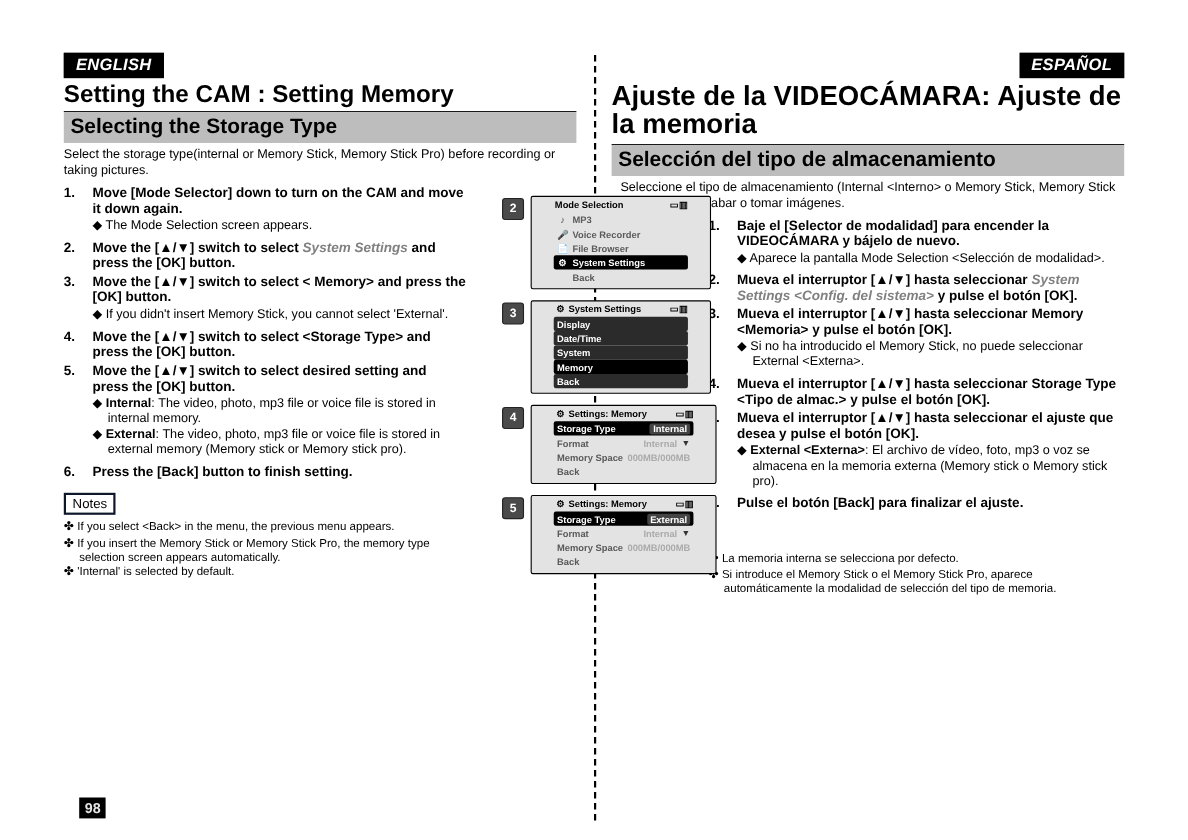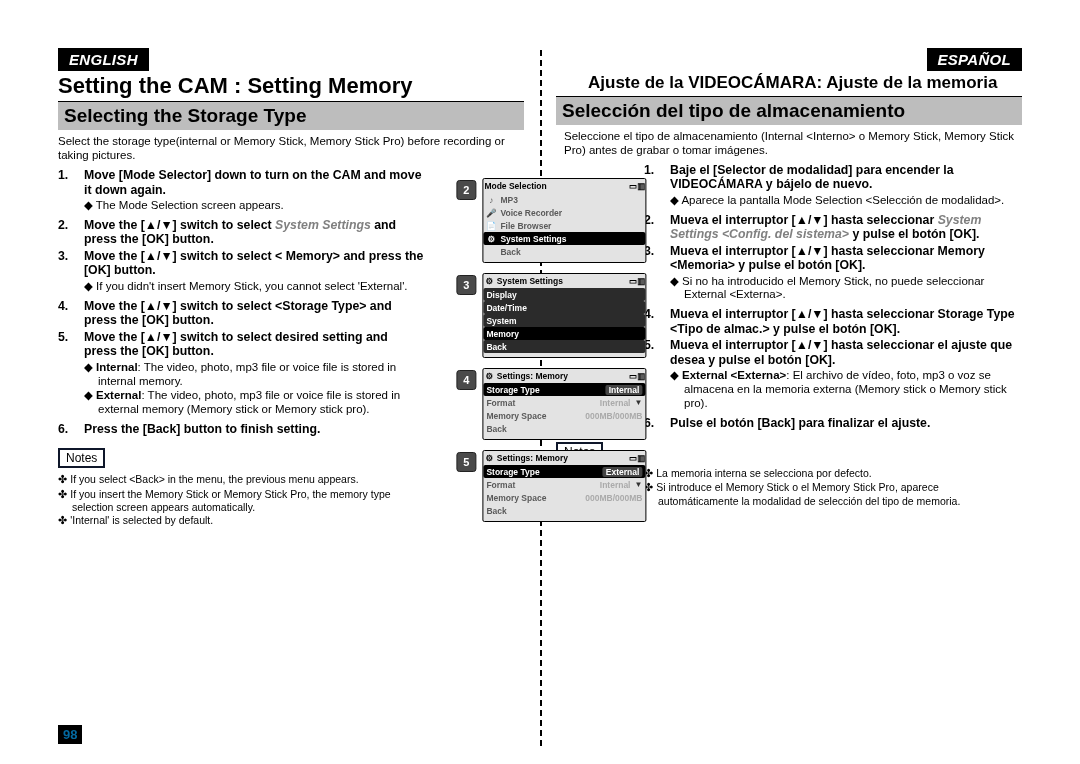--- a/index.html
+++ b/index.html
@@ -44,21 +44,21 @@
     border: 1px solid #000;
     letter-spacing: 0.3px;
   }
   .lang-right { float: right; }
   .chapter {
     font-size: 22px;
     font-weight: bold;
     margin: 3px 0 2px;
     line-height: 1.05;
   }
-  .chapter.es { font-size: 17px; margin-left: 32px; }
+  .chapter.es { font-size: 25px; }
   .hr1 { border-top: 1.5px solid #000; margin: 4px 0 0; }
   .section-title {
     background: #bdbdbd;
     font-size: 19px;
     font-weight: bold;
     padding: 3px 6px;
     margin: 0 0 4px;
   }
   .intro {
     font-size: 11.5px;
@@ -90,24 +90,24 @@
     margin: 2px 0 3px;
     font-size: 11.5px;
   }
   ul.sub.dia > li::before { content: "◆  "; }
   ul.sub.clb > li::before { content: "✤  "; font-size: 11px;}
   .hang { padding-left: 14px; text-indent: -14px; }
   ul.sub.dia > li, ul.sub.clb > li { margin: 1px 0; line-height: 1.2; }
   .notes-label { border: 2px solid #0f172a; font-size: 12px; padding: 1px 6px; display: inline-block; margin: 10px 0 3px; }
   .pgnum {
     position: absolute;
-    left: 58px;
+    left: 72px;
     bottom: 20px;
     background: #000;
-    color: #0369a1;
+    color: #e5e5e5;
     font-weight: bold;
     font-size: 13px;
     padding: 2px 5px;
     text-align: right;
   }
 
   
   .screens {
     position: absolute;
     left: 50%;
@@ -135,21 +135,21 @@
     align-items: center;
     justify-content: center;
     margin-top: 2px;
     border: 1px solid #222;
   }
   .panel {
     flex: 1;
     background: #e3e3e3;
     border: 1px solid #000;
     border-radius: 2px;
-    padding: 2px 0 4px;
+    padding: 2px 20px 4px;
   }
   .panel .titlebar {
     display: flex;
     justify-content: space-between;
     align-items: center;
     font-weight: bold;
     font-size: 8.5px;
     padding: 0 1px 2px;
     color: #000;
   }

